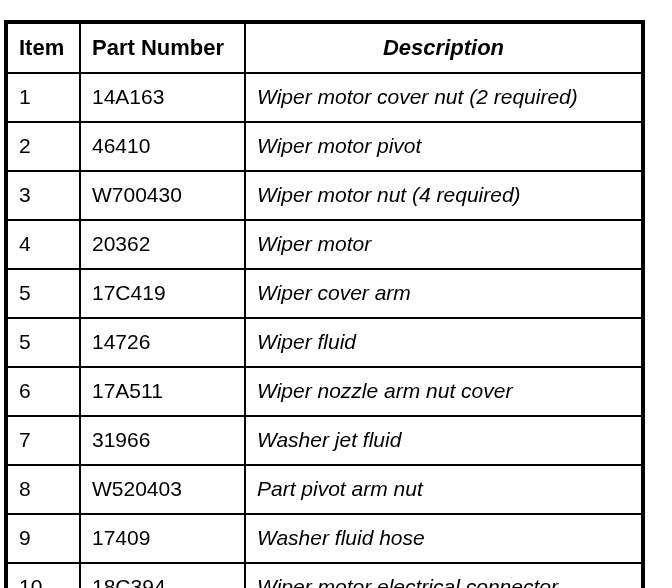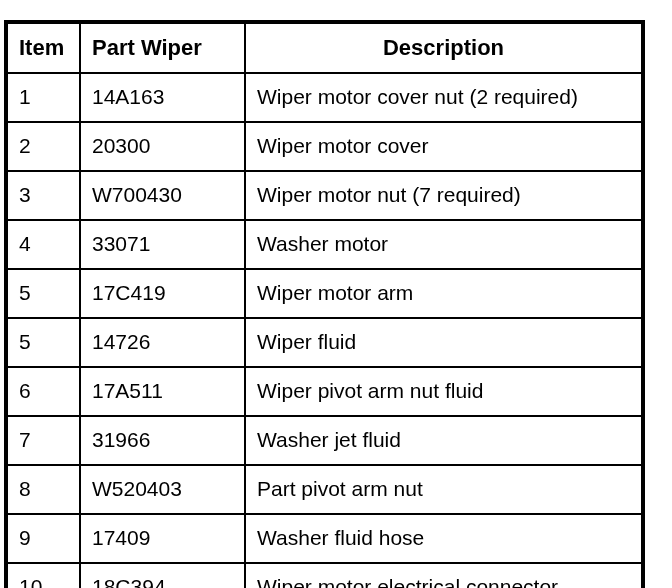--- a/index.html
+++ b/index.html
@@ -52,20 +52,21 @@
     font-size: 21px;
     line-height: 1.15;
     color: #000000;
     background: #ffffff;
     white-space: nowrap;
     overflow: hidden;
   }
   table.grid th:last-child,
   table.grid td:last-child {
     border-right: 0;
+    font-style: italic;
   }
   table.grid tr:last-child td {
     border-bottom: 0;
   }
   table.grid thead th {
     font-weight: bold;
     font-size: 22px;
     height: 48px;
   }
   table.grid thead th.hdr-desc {
@@ -88,59 +89,59 @@
   <div class="parts-table">
     <table class="grid">
       <colgroup>
         <col class="col-item">
         <col class="col-part">
         <col class="col-desc">
       </colgroup>
       <thead>
         <tr>
           <th class="hdr-item">Item</th>
-          <th class="hdr-part">Part Wiper</th>
+          <th class="hdr-part">Part Number</th>
           <th class="hdr-desc">Description</th>
         </tr>
       </thead>
       <tbody>
         <tr>
           <td class="cell-item">1</td>
           <td class="cell-part">14A163</td>
           <td class="cell-desc">Wiper motor cover nut (2 required)</td>
         </tr>
         <tr>
           <td class="cell-item">2</td>
-          <td class="cell-part">20300</td>
-          <td class="cell-desc">Wiper motor cover</td>
+          <td class="cell-part">46410</td>
+          <td class="cell-desc">Wiper motor pivot</td>
         </tr>
         <tr>
           <td class="cell-item">3</td>
           <td class="cell-part">W700430</td>
-          <td class="cell-desc">Wiper motor nut (7 required)</td>
+          <td class="cell-desc">Wiper motor nut (4 required)</td>
         </tr>
         <tr>
           <td class="cell-item">4</td>
-          <td class="cell-part">33071</td>
-          <td class="cell-desc">Washer motor</td>
+          <td class="cell-part">20362</td>
+          <td class="cell-desc">Wiper motor</td>
         </tr>
         <tr>
           <td class="cell-item">5</td>
           <td class="cell-part">17C419</td>
-          <td class="cell-desc">Wiper motor arm</td>
+          <td class="cell-desc">Wiper cover arm</td>
         </tr>
         <tr>
           <td class="cell-item">5</td>
           <td class="cell-part">14726</td>
           <td class="cell-desc">Wiper fluid</td>
         </tr>
         <tr>
           <td class="cell-item">6</td>
           <td class="cell-part">17A511</td>
-          <td class="cell-desc">Wiper pivot arm nut fluid</td>
+          <td class="cell-desc">Wiper nozzle arm nut cover</td>
         </tr>
         <tr>
           <td class="cell-item">7</td>
           <td class="cell-part">31966</td>
           <td class="cell-desc">Washer jet fluid</td>
         </tr>
         <tr>
           <td class="cell-item">8</td>
           <td class="cell-part">W520403</td>
           <td class="cell-desc">Part pivot arm nut</td>

